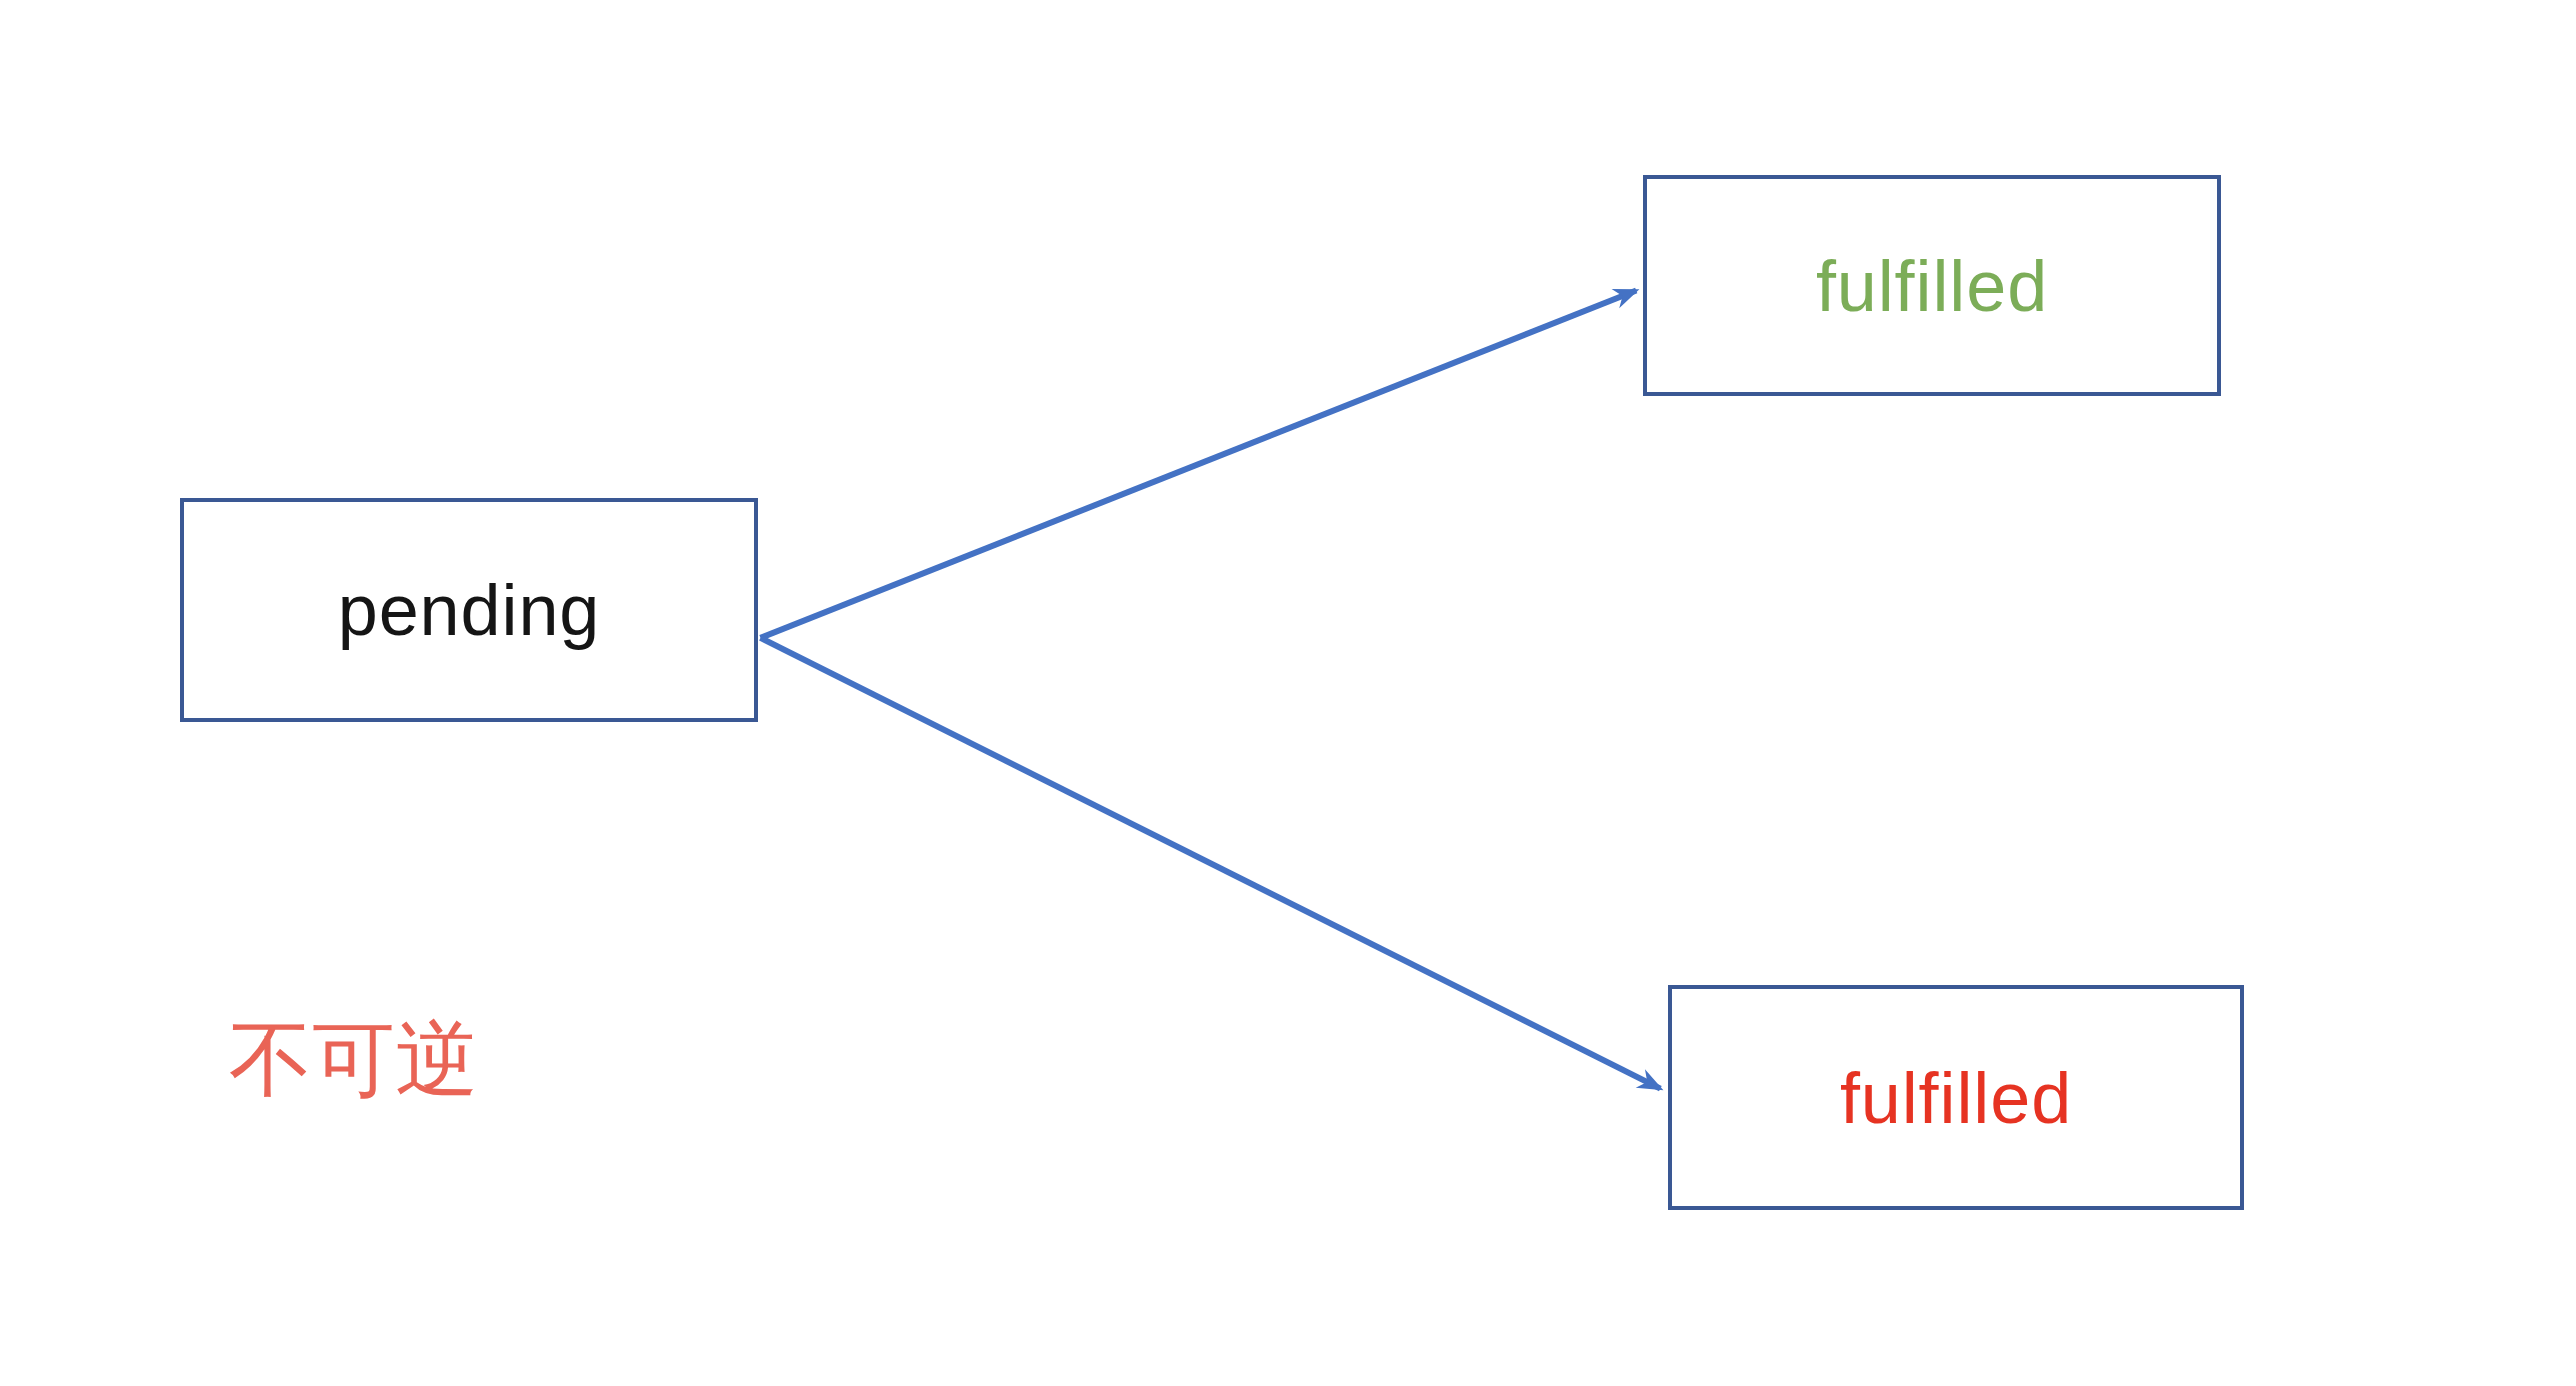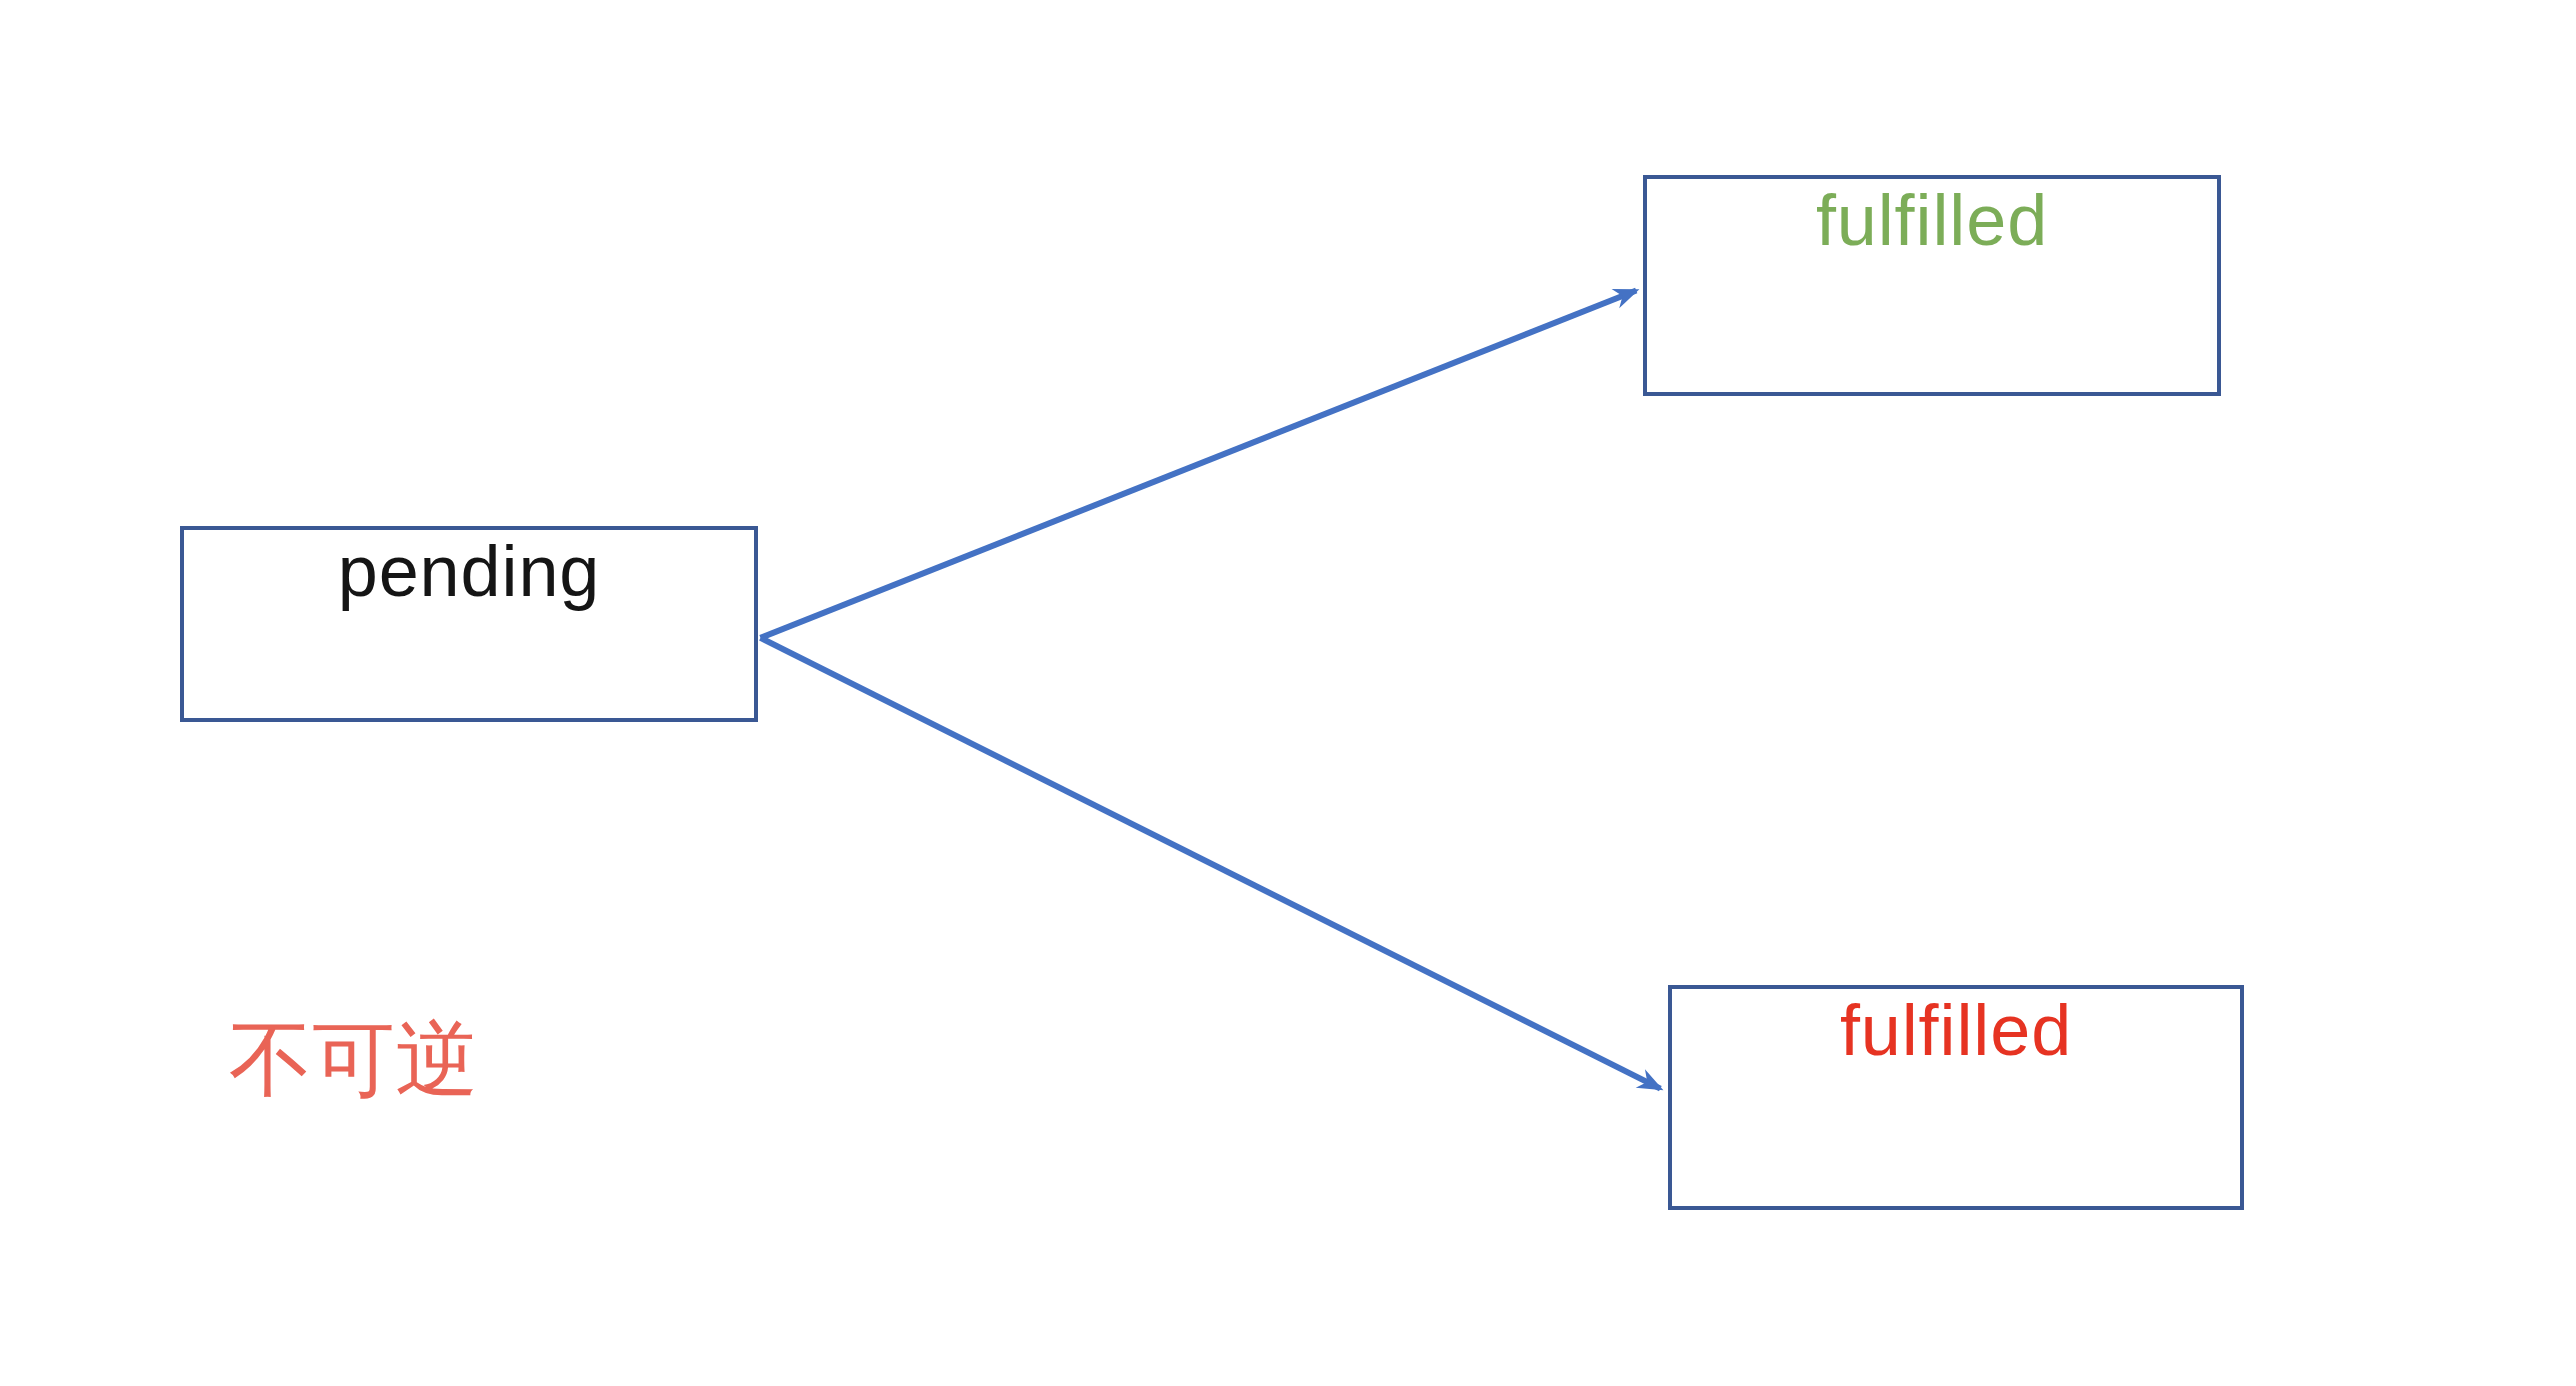--- a/index.html
+++ b/index.html
@@ -29,30 +29,30 @@
   }
   .arrowhead {
     fill: var(--arrow);
     stroke: none;
   }
   .node {
     position: absolute;
     border: 4.3px solid var(--box-border);
     background: #ffffff;
     display: flex;
-    align-items: flex-start;
+    align-items: center;
     justify-content: center;
     box-sizing: border-box;
   }
   .node .label {
     font-size: 72px;
     letter-spacing: 0.9px;
     white-space: nowrap;
   }
-  .node-pending   { left: 180px; top: 526px;  width: 578px; height: 196px; }
+  .node-pending   { left: 180px; top: 498px;  width: 578px; height: 224px; }
   .node-fulfilled { left: 1643px; top: 175px; width: 578px; height: 221px; }
   .node-rejected  { left: 1668px; top: 985px; width: 576px; height: 225px; }
 
   .node-pending   .label { color: var(--pending-text); }
   .node-fulfilled .label { color: var(--fulfilled-text); }
   .node-rejected  .label { color: var(--rejected-text); }
 
   .annotation {
     position: absolute;
     left: 229px;

